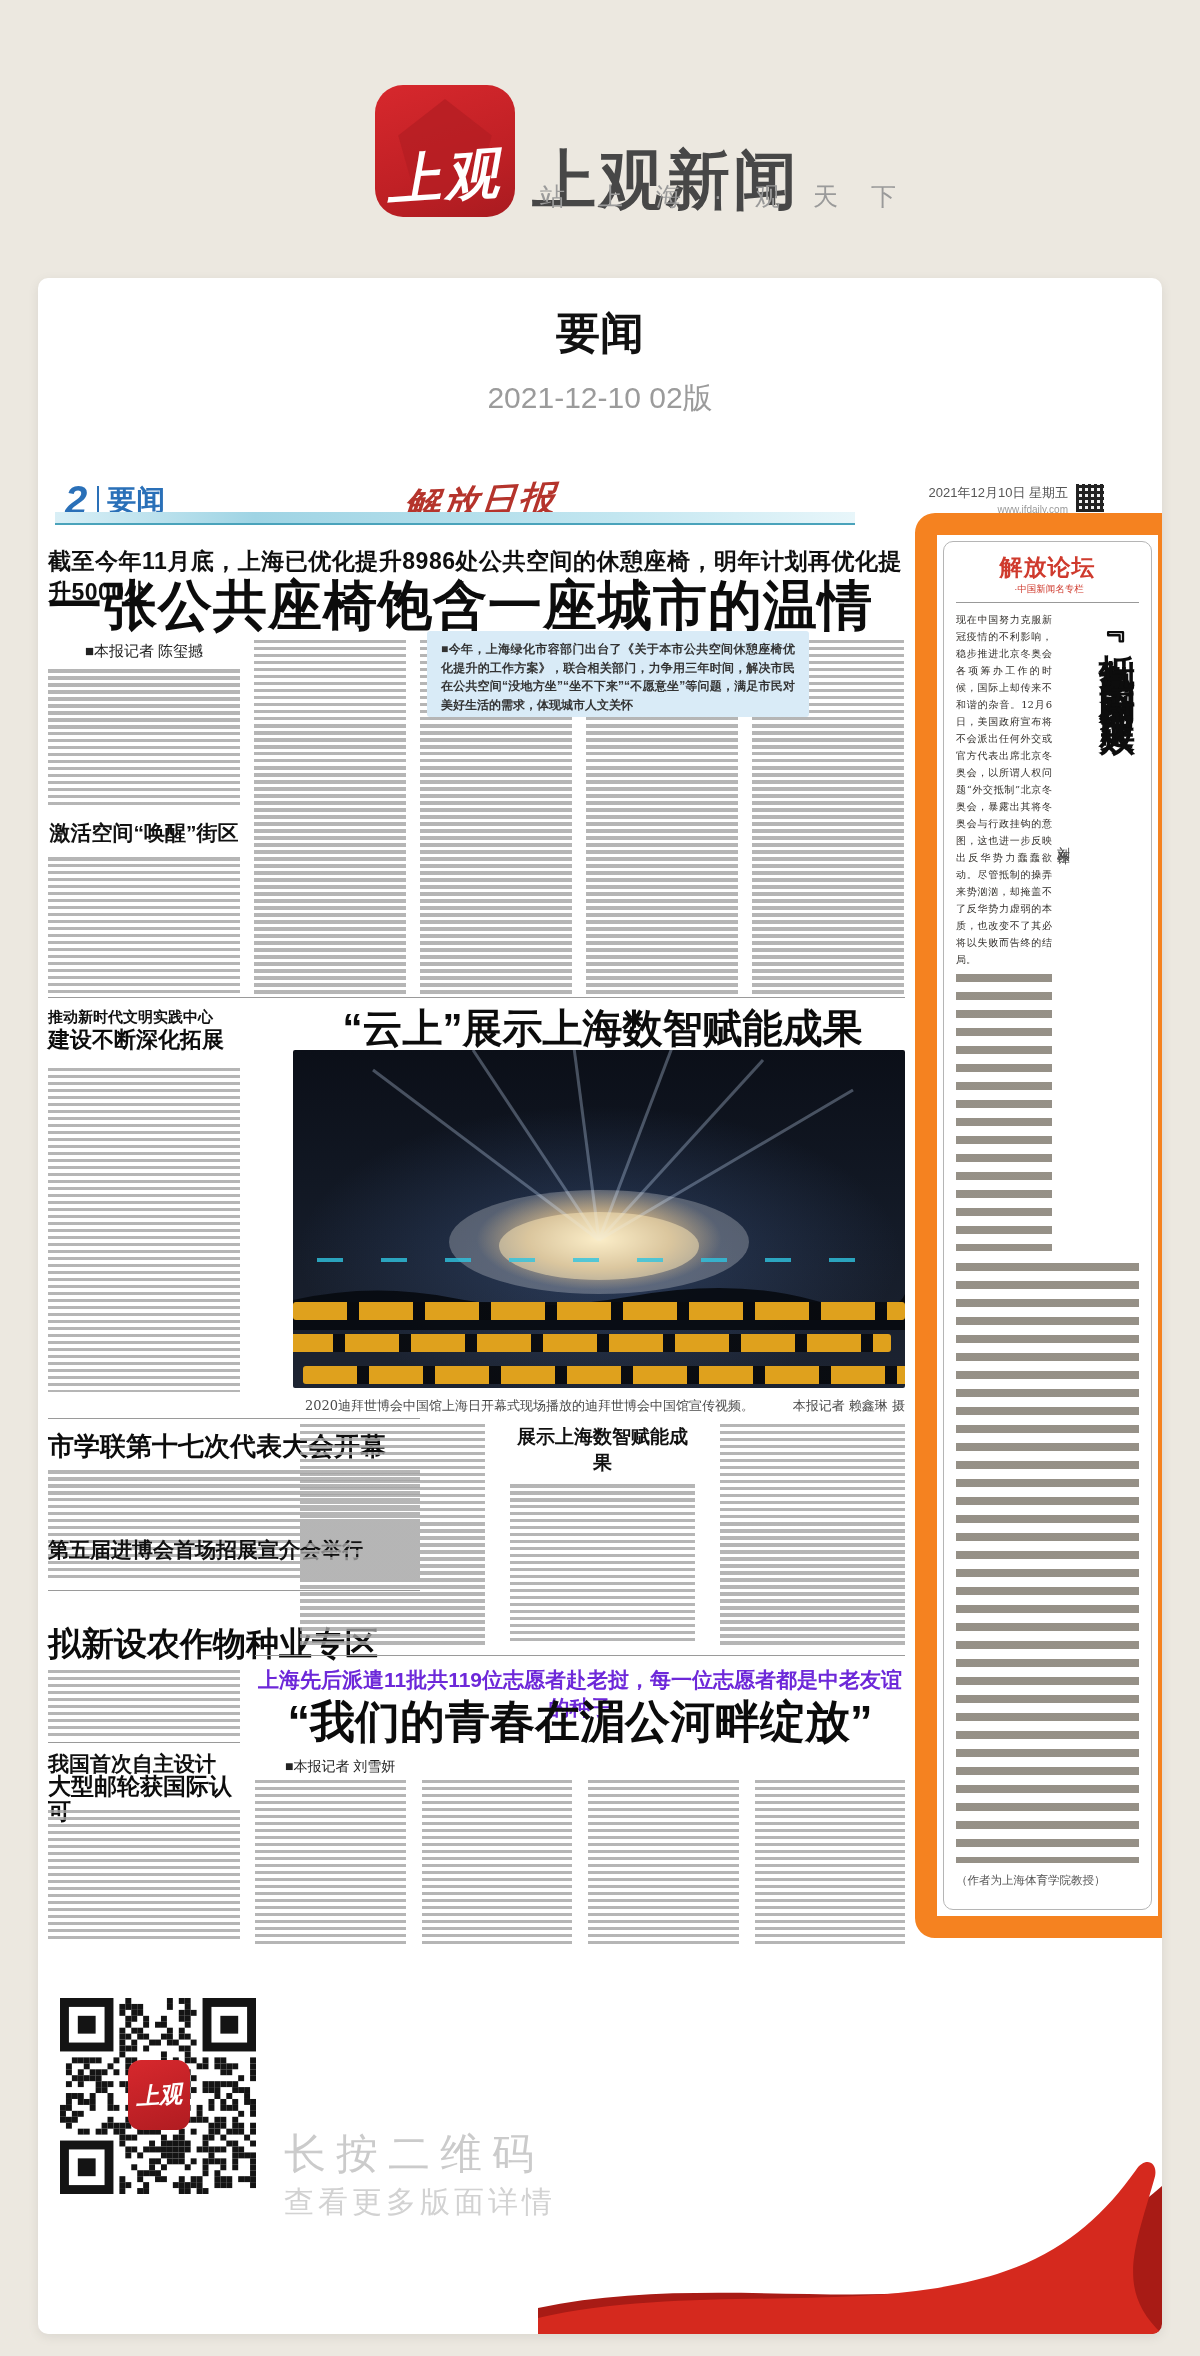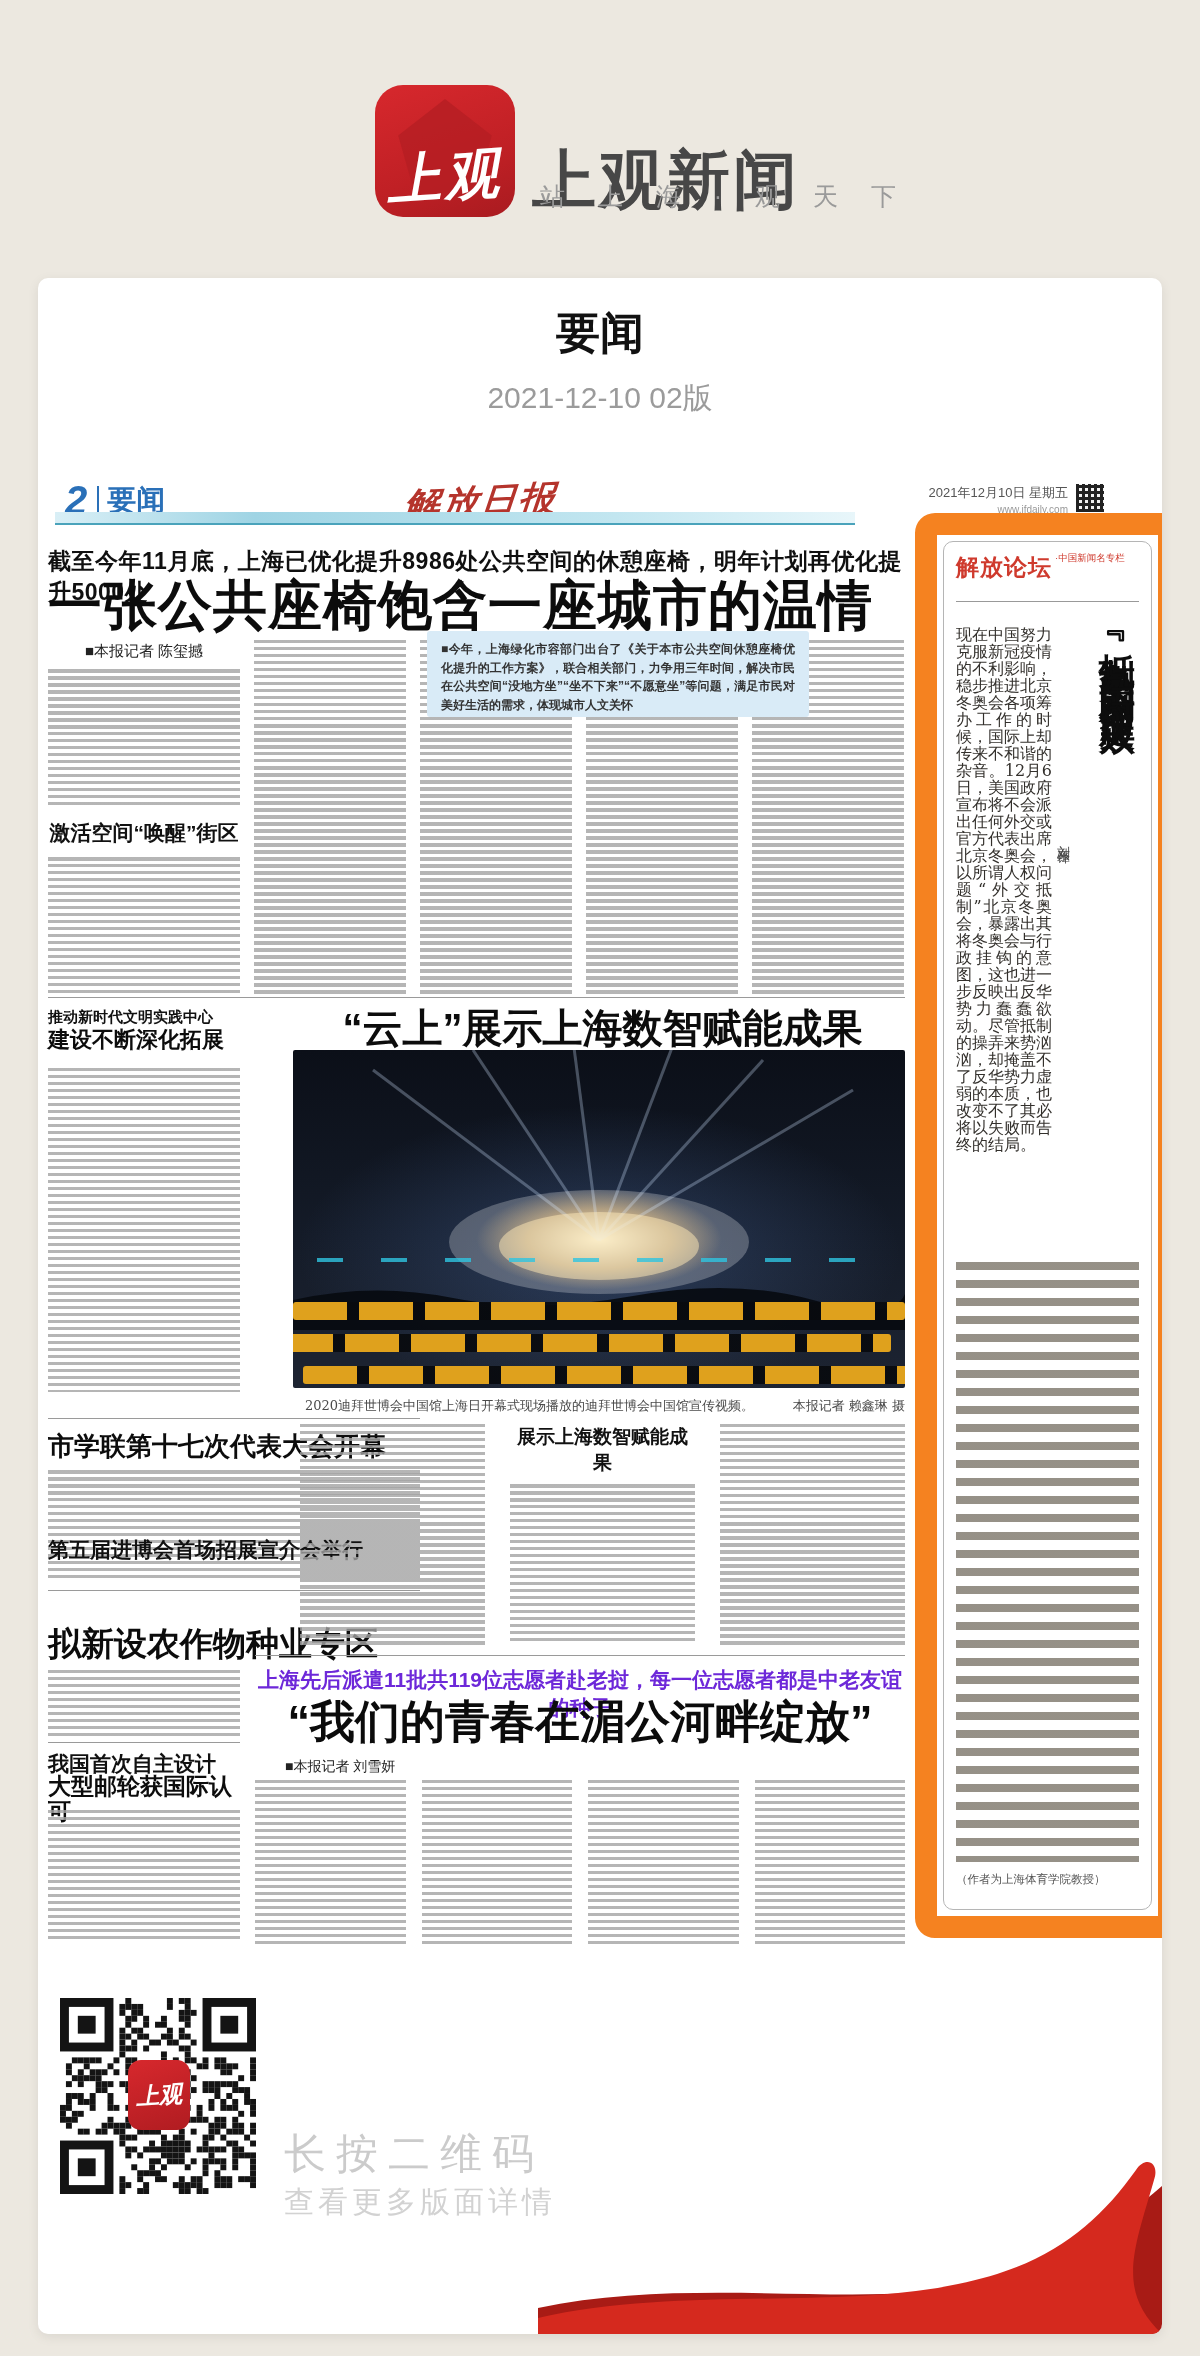--- a/index.html
+++ b/index.html
@@ -77,26 +77,26 @@
   .mk-kicker{left:217px;top:1388px;width:650px;text-align:center;font-size:21px;font-weight:bold;color:#6d28d9;}
   .mk-headline{left:217px;top:1414px;width:650px;text-align:center;font-size:45px;font-weight:bold;color:#0b0b0b;}
   .mk-byline{left:247px;top:1480px;font-size:14px;color:#222;}
   .mk-cols{left:217px;top:1502px;width:650px;height:165px;display:flex;gap:16px;}
   .mk-col{flex:1;}
   
   .forum-box{left:877px;top:235px;width:265px;height:1425px;box-sizing:border-box;
     border:22px solid #f58220;border-radius:20px;background:#fff;}
   .forum-inner{margin:6px;border:1px solid #b5b5b5;border-radius:10px;padding:10px 12px;
     height:calc(100% - 12px);box-sizing:border-box;overflow:hidden;}
-  .forum-head{display:flex;align-items:flex-start;border-bottom:1px solid #999;padding-bottom:18px;margin-bottom:8px;}
+  .forum-head{display:flex;align-items:center;border-bottom:1px solid #999;padding-bottom:6px;margin-bottom:8px;flex-direction:column;}
   .forum-label{font-size:23px;font-weight:bold;color:#cf3a2d;letter-spacing:1px;}
   .forum-sub{font-size:9.5px;color:#cf3a2d;margin-left:3px;white-space:nowrap;}
   .forum-row{display:flex;height:640px;position:relative;}
-  .forum-opening{width:96px;font-family:"DejaVu Serif",serif;font-size:16px;line-height:17px;
-    color:#33302c;text-align:justify;display:flex;flex-direction:row;margin-top:16px;}
+  .forum-opening{width:96px;font-family:"DejaVu Serif",serif;font-size:10px;line-height:17px;
+    color:#33302c;text-align:justify;display:flex;flex-direction:column;}
   .forum-vwrap{flex:1;display:flex;justify-content:flex-end;position:relative;}
   .forum-vtitle{writing-mode:vertical-rl;text-orientation:upright;font-size:36px;font-weight:bold;
     color:#0d0d0d;line-height:1.2;letter-spacing:5px;margin-top:10px;}
   .forum-vbyline{position:absolute;left:2px;top:225px;writing-mode:vertical-rl;text-orientation:upright;
     font-size:13px;color:#444;letter-spacing:3px;}
   .forum-body{height:600px;margin-top:12px;}
   .forum-attrib{margin-top:10px;font-size:11.5px;color:#555;font-family:"DejaVu Serif",serif;}
   
   .qr-big{left:22px;top:1720px;width:196px;height:196px;}
   .qr-logo{left:90px;top:1782px;width:62px;height:70px;border-radius:13px;

